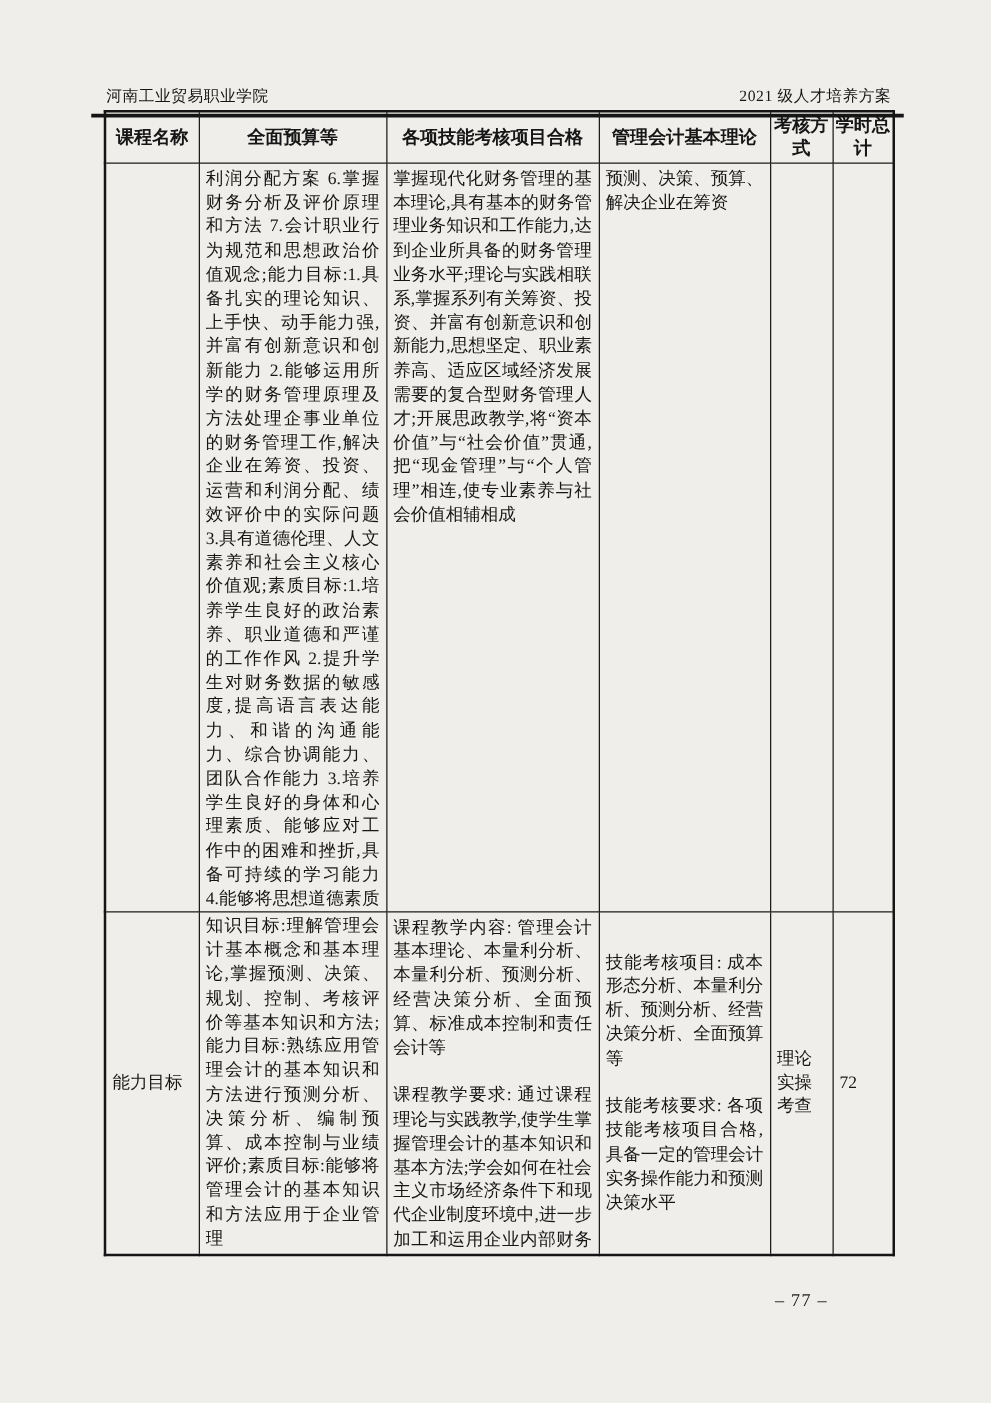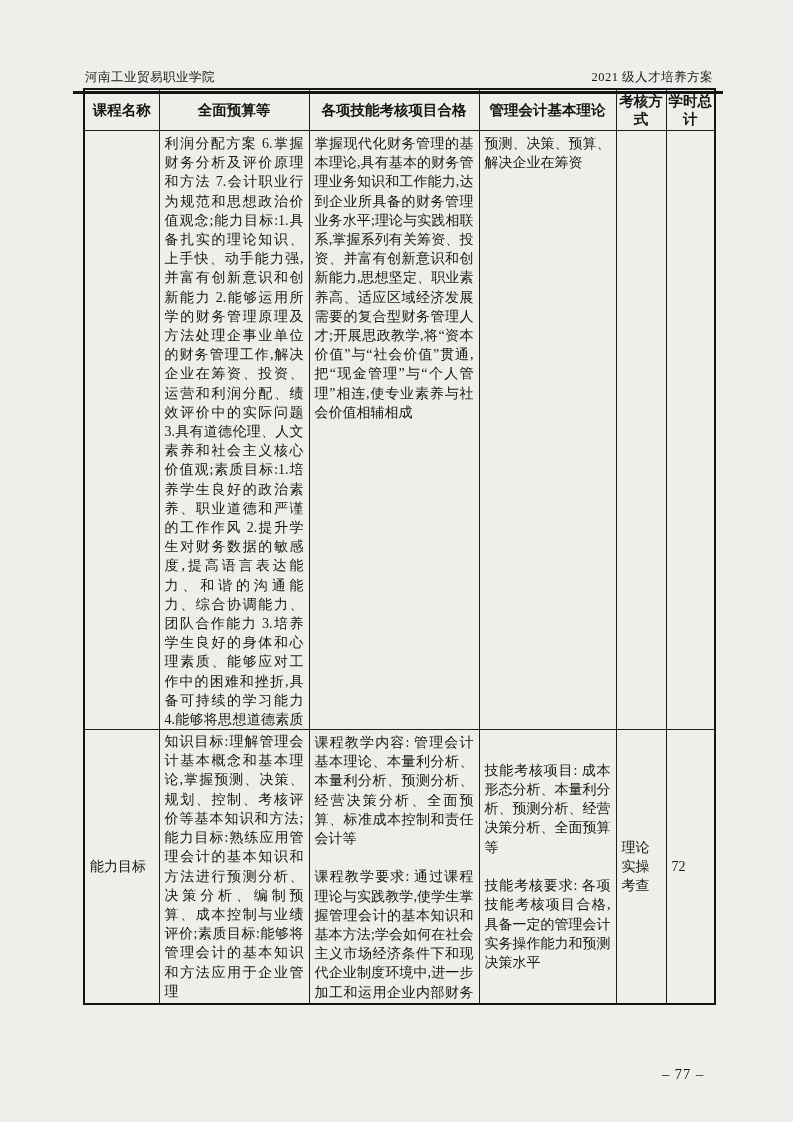--- a/index.html
+++ b/index.html
@@ -48,22 +48,22 @@
   }
   tr.r1 td .box{height:592px;}
   tr.r2 td .box{height:267px;}
   .vmid{display:flex;align-items:center;}
   .vmid .txt{width:100%;}
   .hcenter{text-align:center !important;}
   .nojust{text-align:left !important;}
 
   
   .footer{
-    position:absolute;top:1066px;left:620px;width:126px;
-    text-align:center;font-size:14.5px;letter-spacing:1px;
+    position:absolute;top:1033px;left:620px;width:126px;
+    font-size:14.5px;letter-spacing:1px;
   }
 </style>
 </head>
 <body>
 
 <div class="page">
 
   <div class="running-head">
     <span>河南工业贸易职业学院</span>
     <span>2021 级人才培养方案</span>

